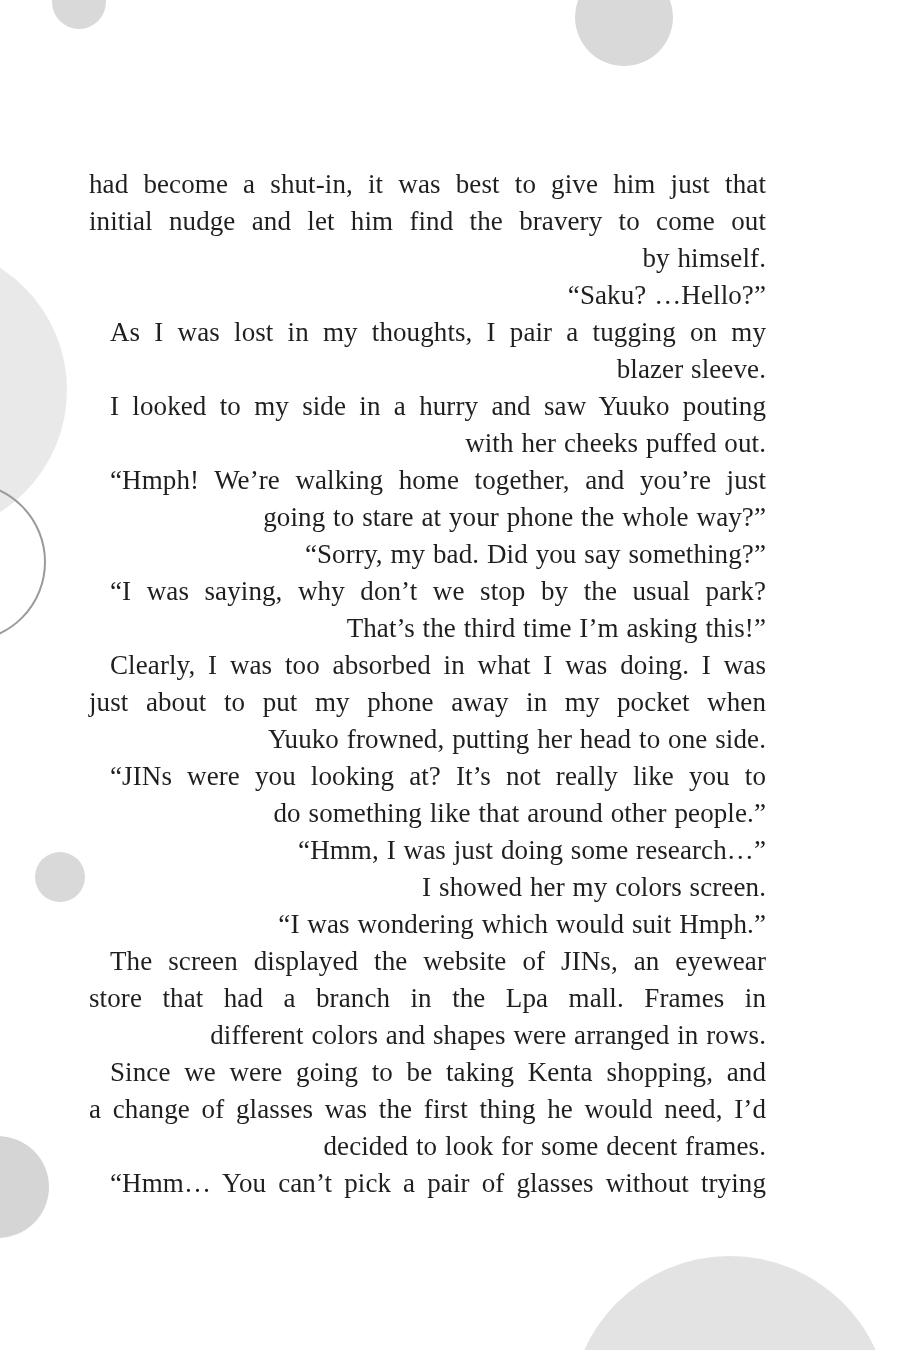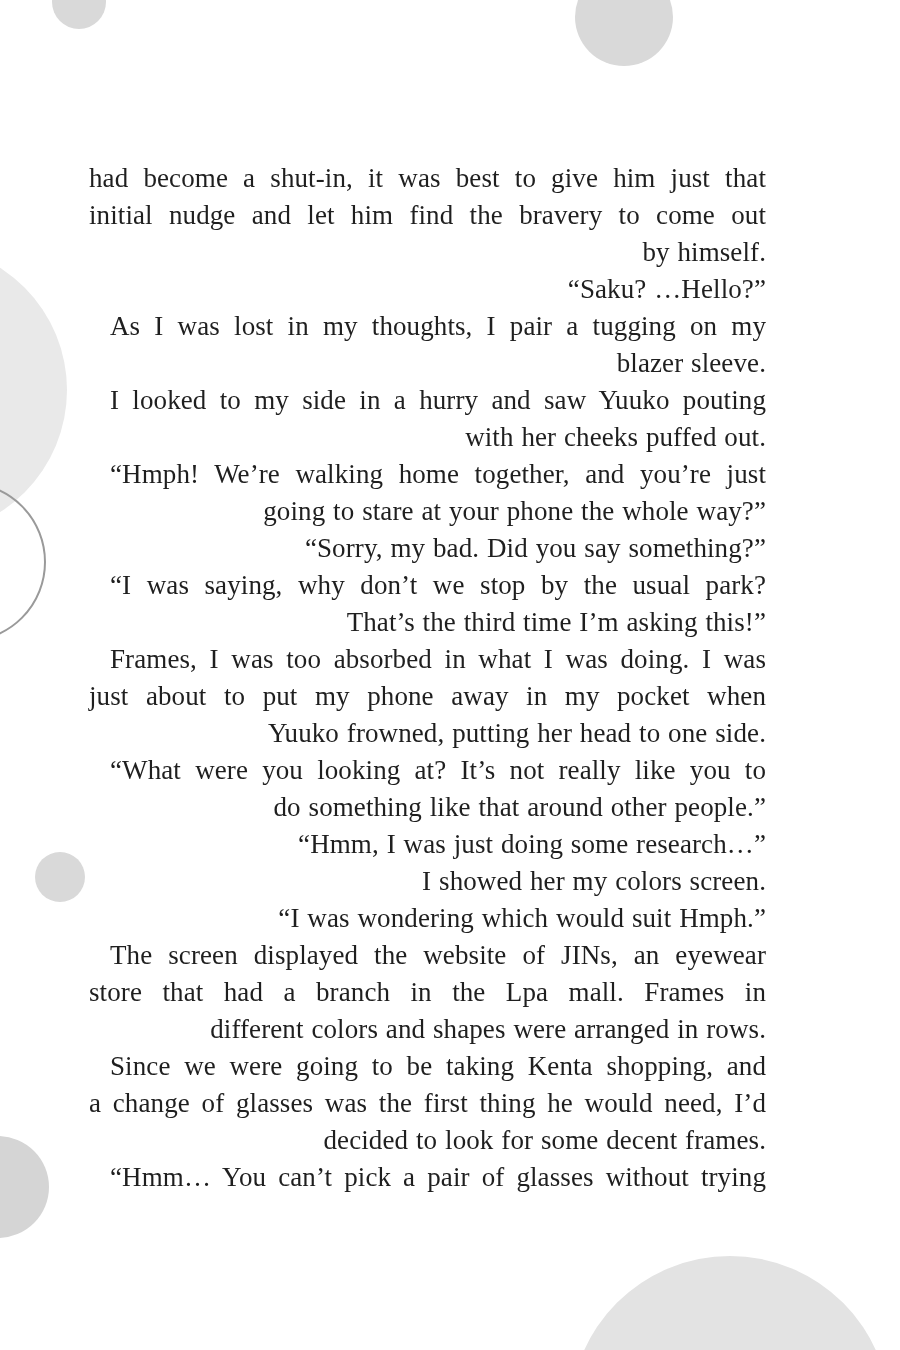--- a/index.html
+++ b/index.html
@@ -17,21 +17,21 @@
     z-index: 0;
   }
   .circle {
     position: absolute;
     border-radius: 50%;
     box-sizing: border-box;
   }
   .page-text {
     position: absolute;
     left: 89px;
-    top: 160px;
+    top: 166px;
     width: 677px;
     z-index: 1;
     font-size: 27px;
     line-height: 37px;
     color: #1f1f1f;
     letter-spacing: 0.1px;
     word-spacing: 1px;
   }
   .paragraph { margin: 0; padding: 0; }
   .text-line {
@@ -81,26 +81,26 @@
       <div class="text-line final">going to stare at your phone the whole way?”</div>
     </div>
     <div class="paragraph">
       <div class="text-line final indented">“Sorry, my bad. Did you say something?”</div>
     </div>
     <div class="paragraph">
       <div class="text-line indented">“I was saying, why don’t we stop by the usual park?</div>
       <div class="text-line final">That’s the third time I’m asking this!”</div>
     </div>
     <div class="paragraph">
-      <div class="text-line indented">Frames, I was too absorbed in what I was doing. I was</div>
+      <div class="text-line indented">Clearly, I was too absorbed in what I was doing. I was</div>
       <div class="text-line">just about to put my phone away in my pocket when</div>
       <div class="text-line final">Yuuko frowned, putting her head to one side.</div>
     </div>
     <div class="paragraph">
-      <div class="text-line indented">“What were you looking at? It’s not really like you to</div>
+      <div class="text-line indented">“JINs were you looking at? It’s not really like you to</div>
       <div class="text-line final">do something like that around other people.”</div>
     </div>
     <div class="paragraph">
       <div class="text-line final indented">“Hmm, I was just doing some research…”</div>
     </div>
     <div class="paragraph">
       <div class="text-line final indented">I showed her my colors screen.</div>
     </div>
     <div class="paragraph">
       <div class="text-line final indented">“I was wondering which would suit Hmph.”</div>

